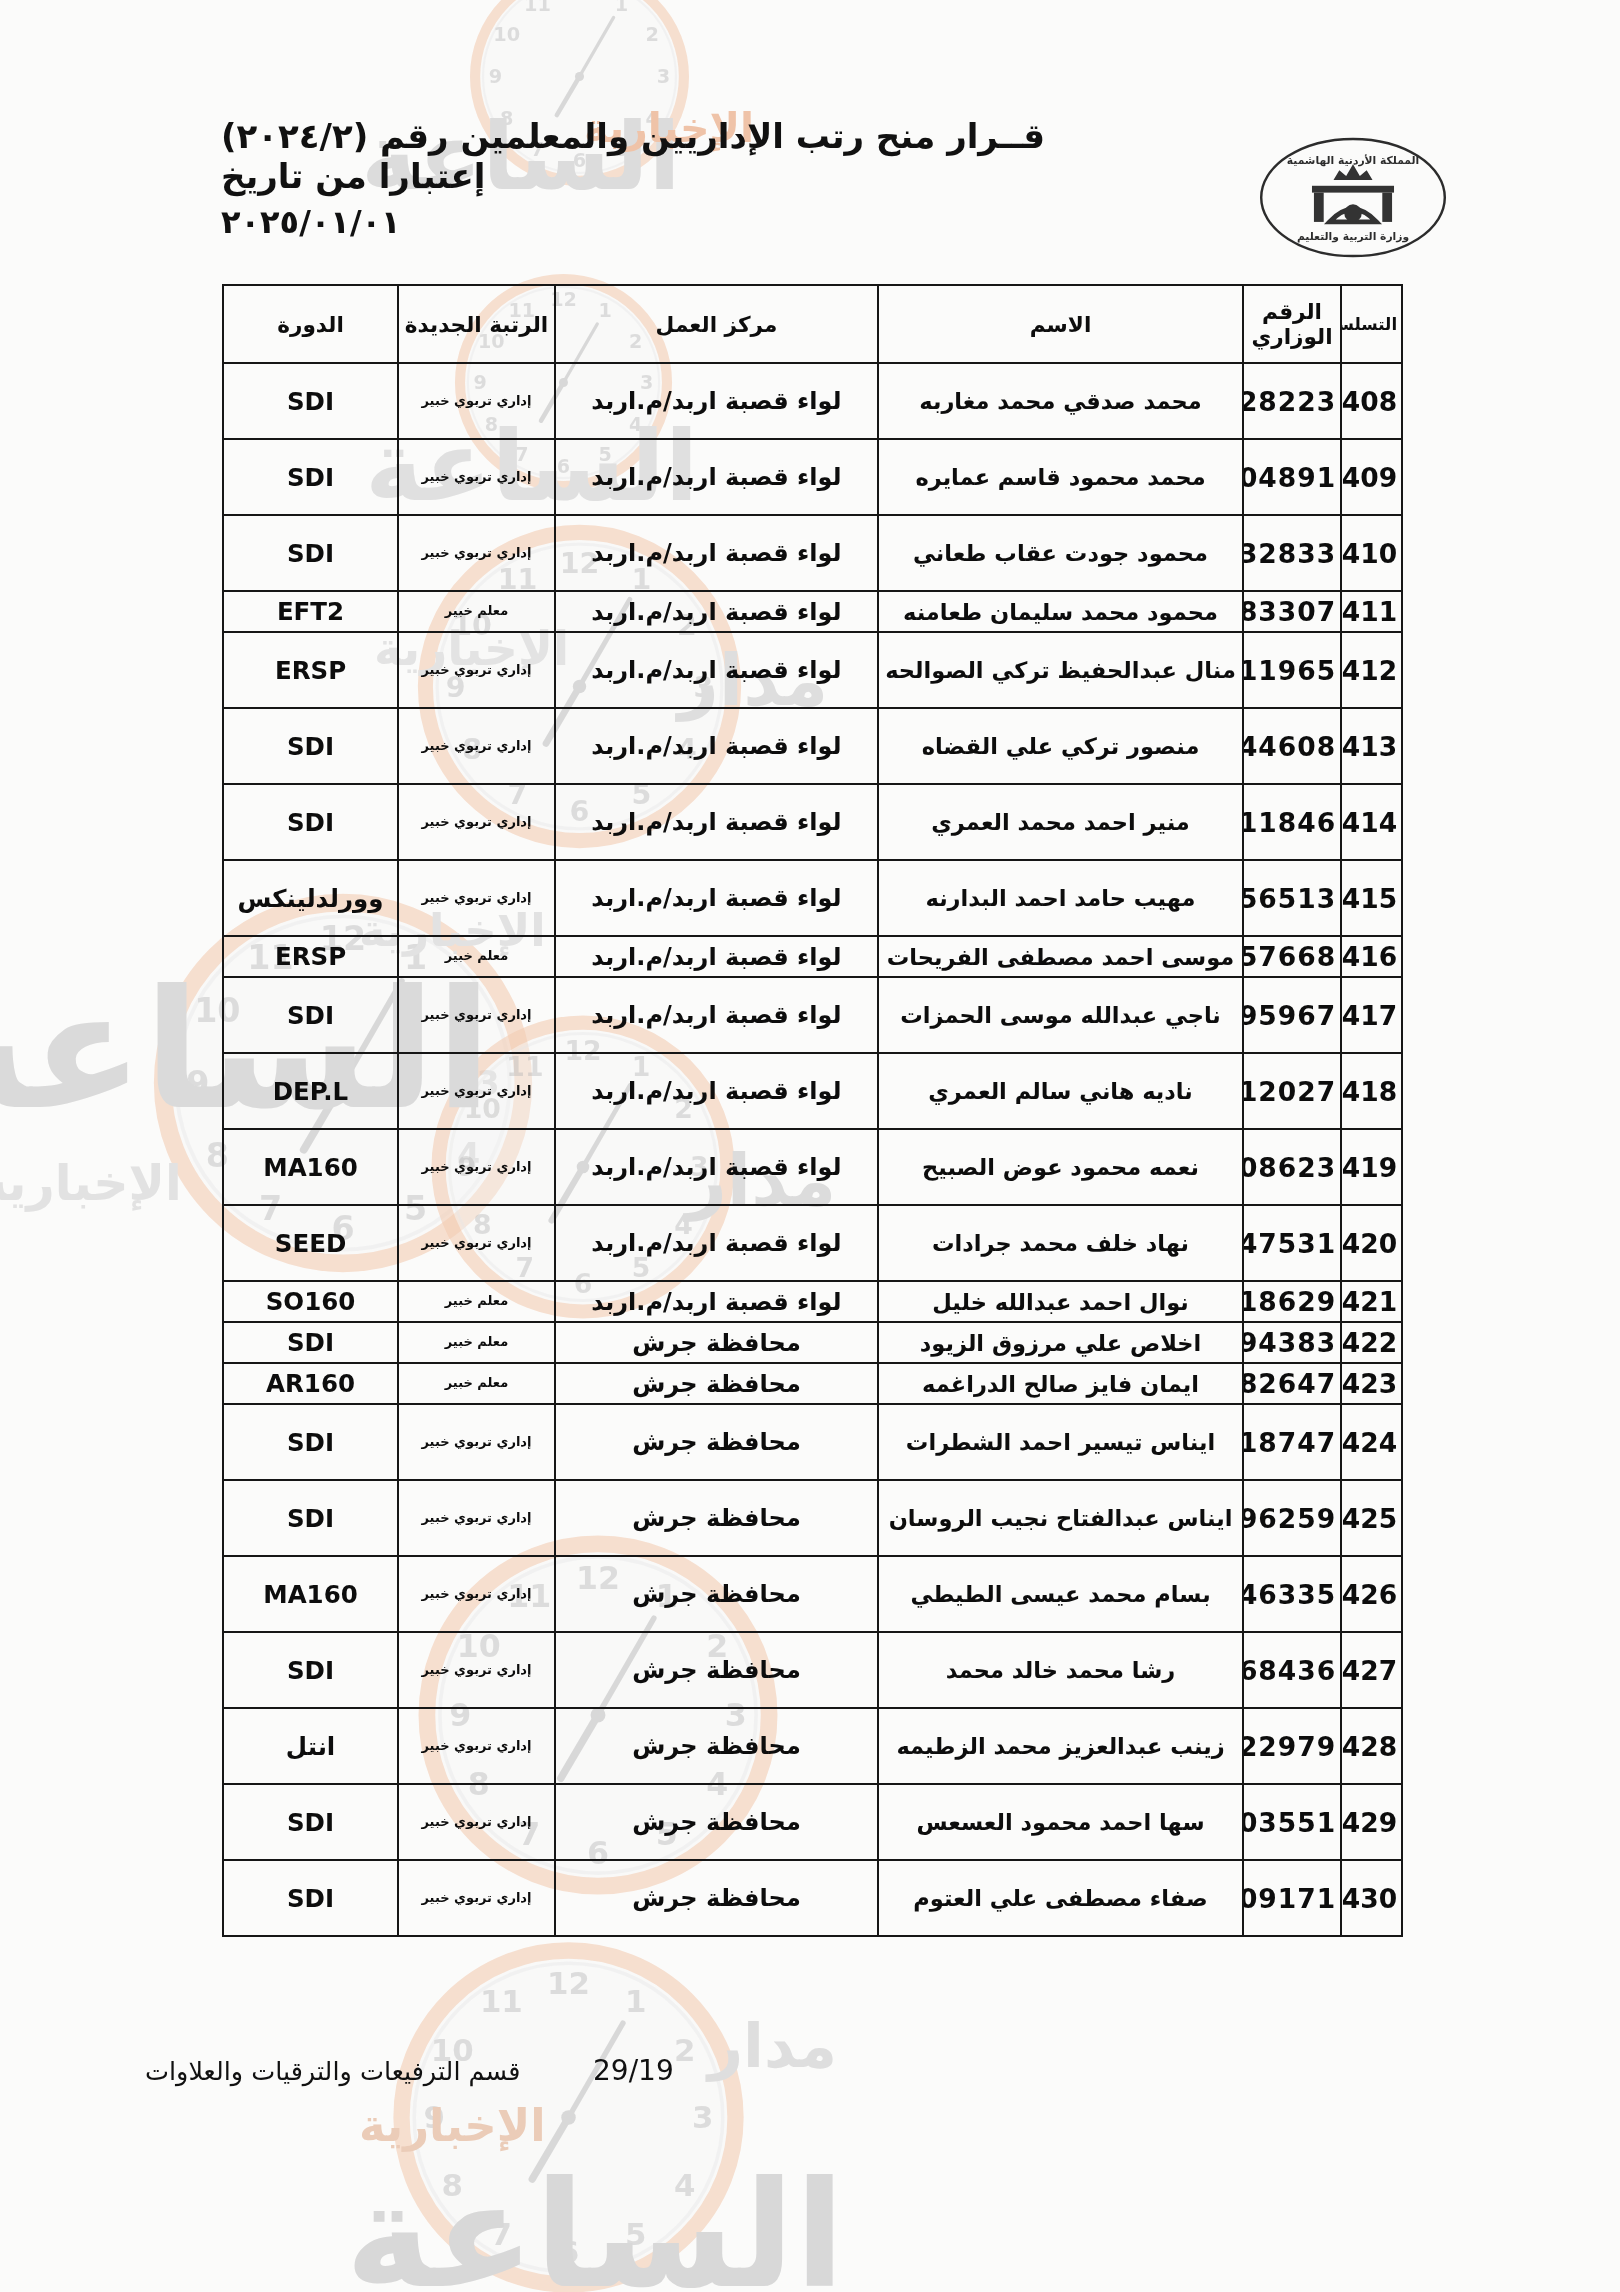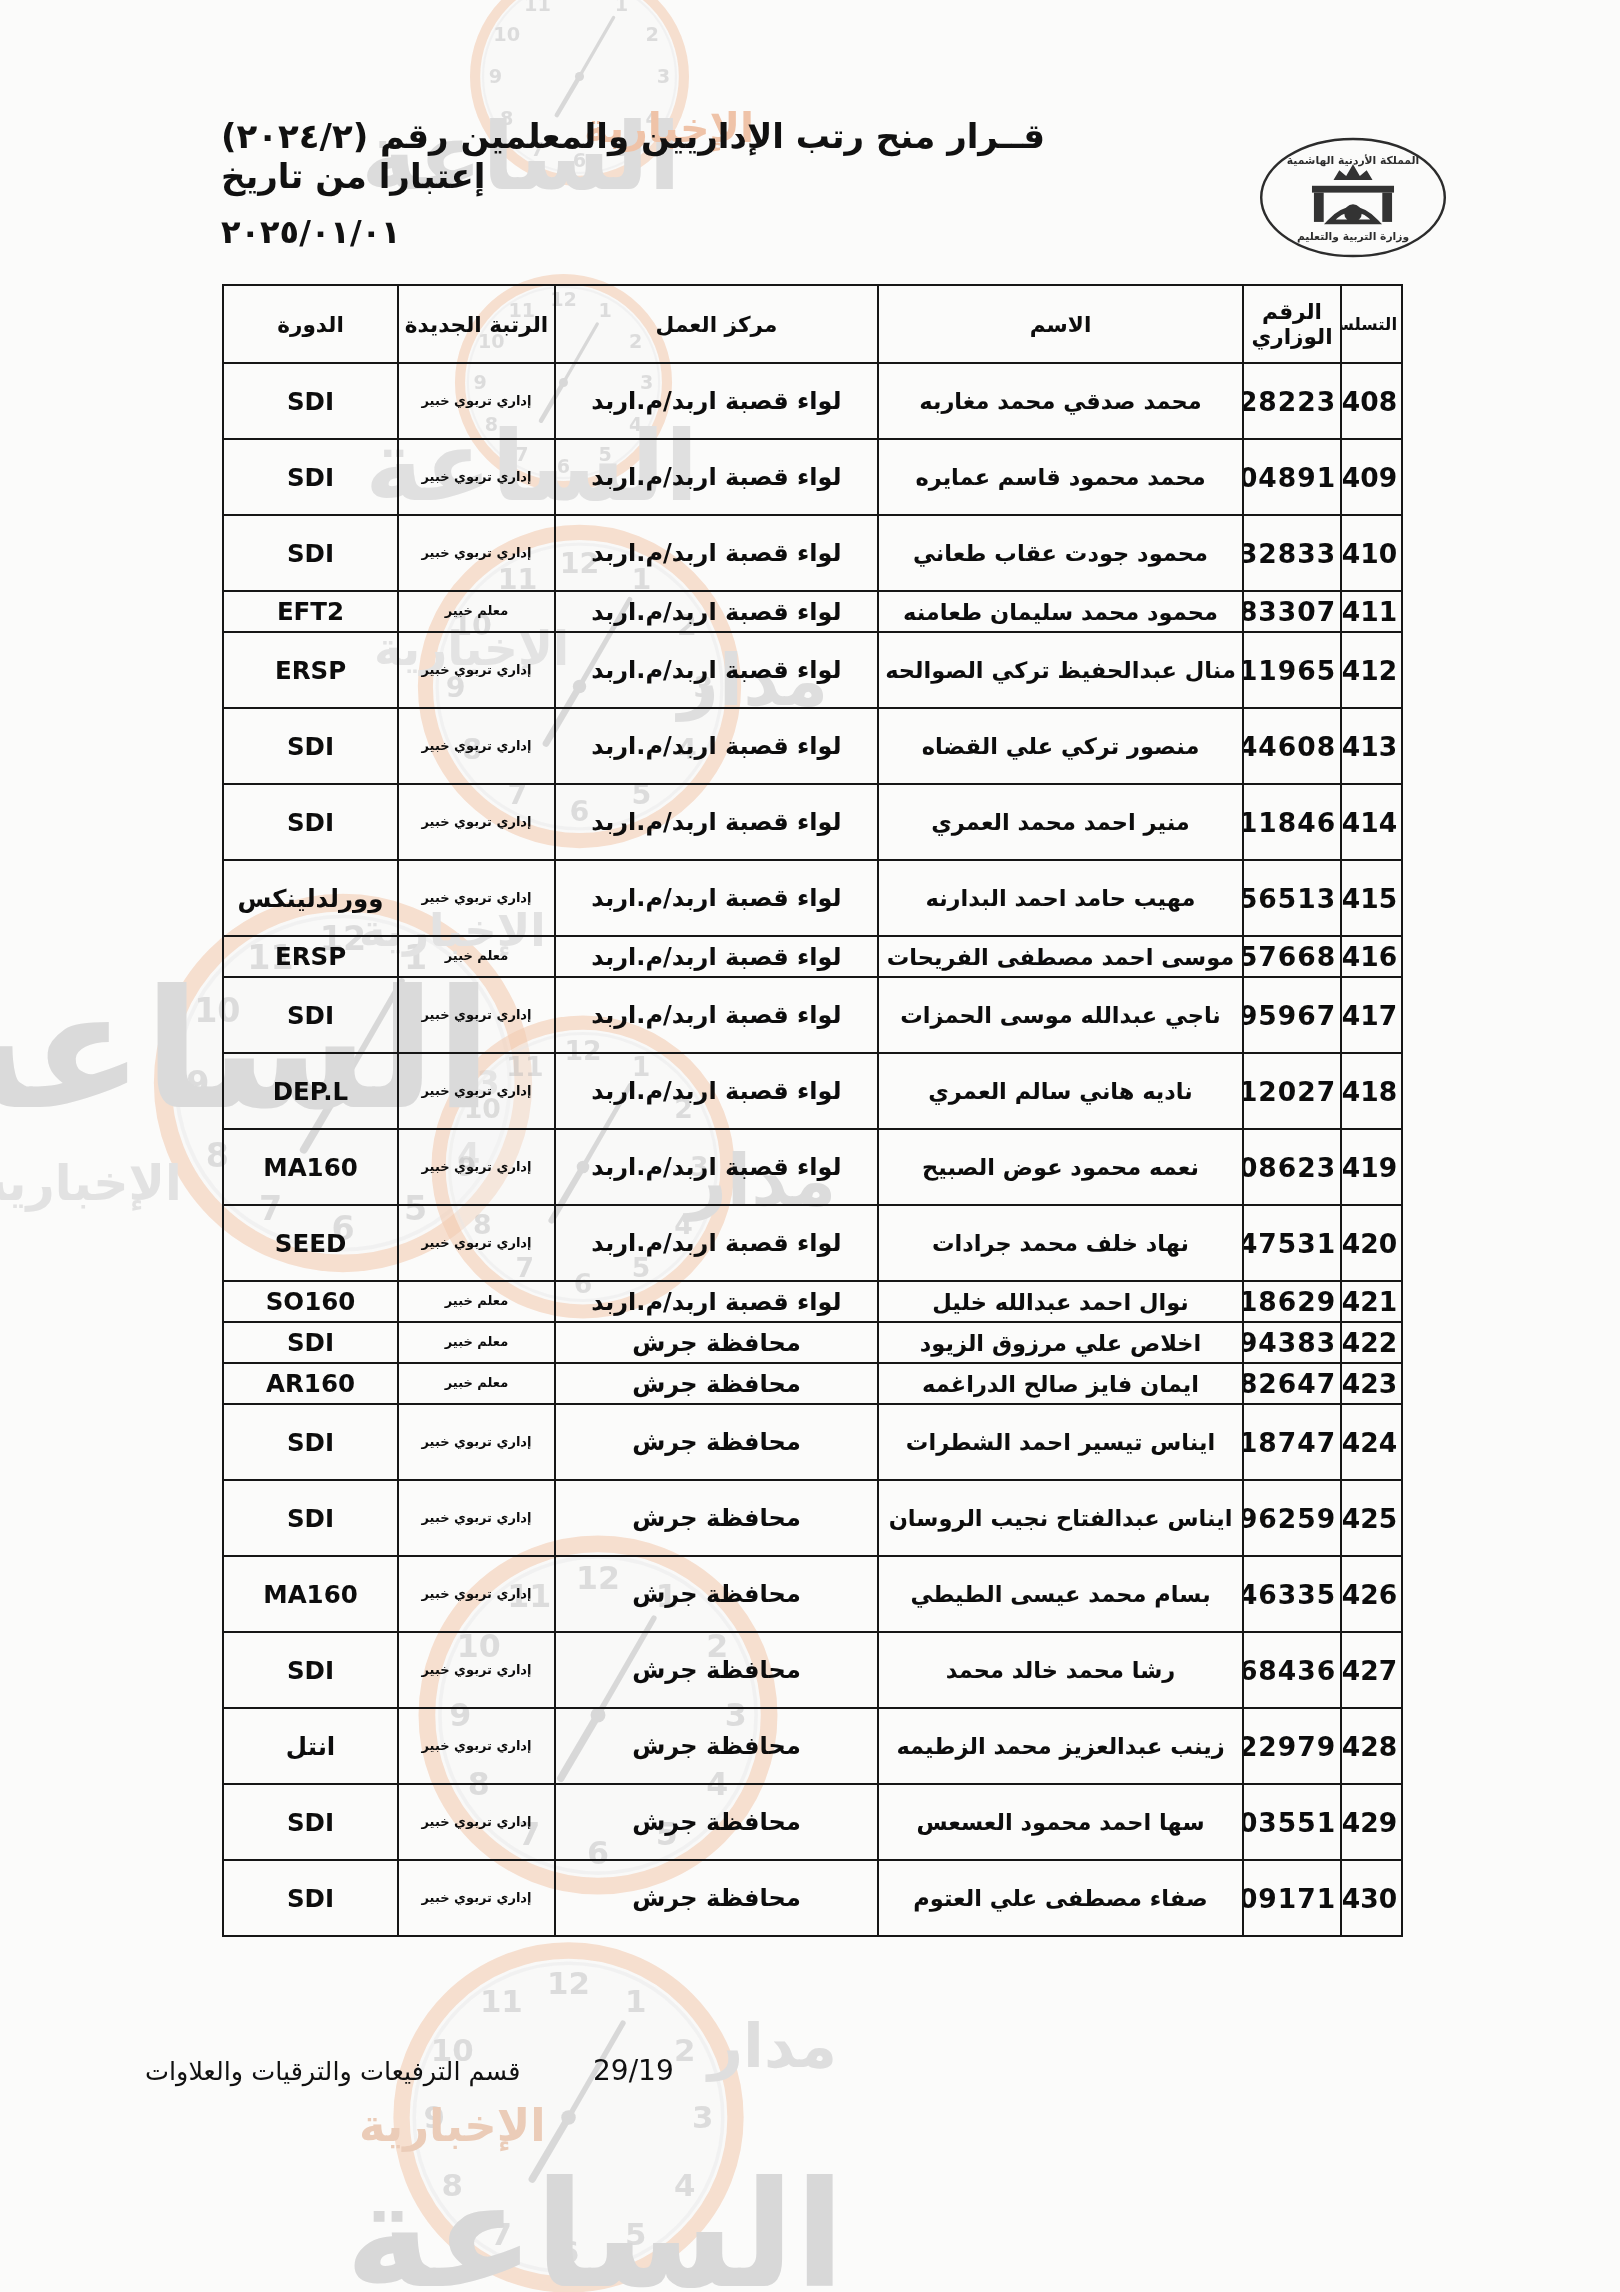--- a/index.html
+++ b/index.html
@@ -10,21 +10,21 @@
     direction:rtl;
   }
   
   .wm-layer{position:absolute;inset:0;z-index:0;}
   .wm-clock{position:absolute;opacity:.6;}
   .wm-word{position:absolute;font-weight:bold;line-height:1;white-space:nowrap;}
   
   .content{position:absolute;inset:0;z-index:1;}
   .doc-title{position:absolute;left:221px;top:116px;width:843px;text-align:left;color:#111;}
   .doc-title .l1{font-size:34px;font-weight:bold;}
-  .doc-title .l2{font-size:32px;font-weight:bold;margin-top:17px;}
+  .doc-title .l2{font-size:32px;font-weight:bold;margin-top:7px;}
   .seal{position:absolute;left:1257px;top:135px;}
   
   table.ranks{
     position:absolute;left:222px;top:284px;width:1179px;
     border-collapse:collapse;table-layout:fixed;direction:rtl;
     background:transparent;color:#0d0d0d;
   }
   table.ranks th,table.ranks td{
     border:2px solid #161616;text-align:center;vertical-align:middle;
     padding:2px 3.9px;overflow:hidden;

